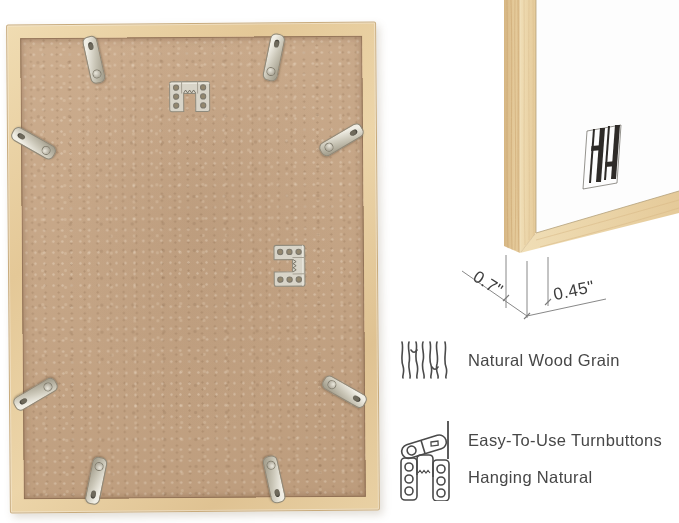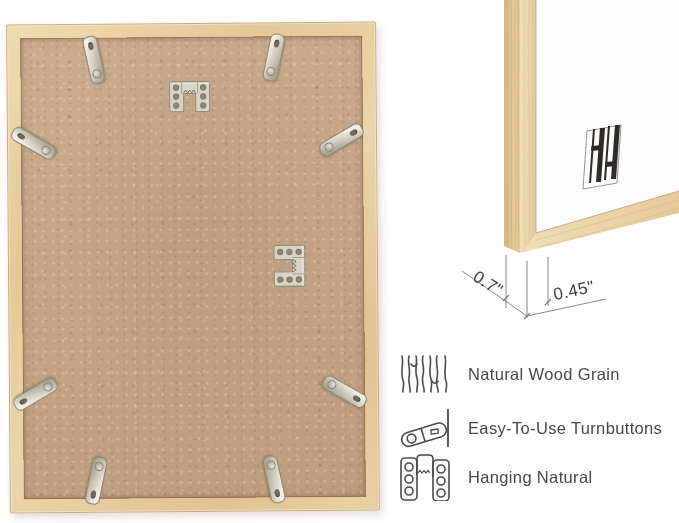--- a/index.html
+++ b/index.html
@@ -158,38 +158,38 @@
       <line x1="462" y1="271" x2="527" y2="316"></line>
       <line x1="527" y1="316" x2="606" y2="299"></line>
       <line x1="503" y1="301" x2="509" y2="295" stroke-width="1.1"></line>
       <line x1="524" y1="319" x2="530" y2="313" stroke-width="1.1"></line>
       <line x1="545" y1="305" x2="551" y2="299" stroke-width="1.1"></line>
     </g>
     <text class="dim-label" transform="translate(485,288) rotate(33)" text-anchor="middle">0.7"</text>
     <text class="dim-label" transform="translate(575,296) rotate(-12)" text-anchor="middle">0.45"</text>
   </svg>
 
-  <div class="feature-row" style="top:350px">
+  <div class="feature-row" style="top:336px">
     <span class="feature-icon">
       <svg width="52" height="38" viewBox="0 0 52 38" fill="none" stroke="#4a4a4a" stroke-width="1.6" stroke-linecap="round">
         <path d="M3,1 C5,9 1,17 4,25 C6,31 3,35 4,37"></path>
         <path d="M10,1 C8,8 12,14 10,22 C9,29 12,33 11,37"></path>
         <path d="M17,1 C19,7 15,15 18,23 C20,30 17,34 18,37"></path>
         <path d="M24,1 C22,6 26,13 24,20 C22,28 26,33 25,37"></path>
         <path d="M31,1 C33,8 29,16 32,24 C34,31 31,35 32,37"></path>
         <path d="M38,1 C36,7 40,15 38,23 C36,30 40,34 39,37"></path>
         <path d="M46,1 C48,9 44,18 47,26 C49,32 46,35 47,37"></path>
         <path d="M12,9 C14,12 16,12 18,9"></path>
         <path d="M33,26 C35,29 37,29 39,26"></path>
       </svg>
     </span>
     <span class="feature-label">Natural Wood Grain</span>
   </div>
 
-  <div class="feature-row" style="top:404px">
+  <div class="feature-row" style="top:416px">
     <span class="feature-icon">
       <svg width="54" height="42" viewBox="0 0 54 42" fill="none" stroke="#4a4a4a" stroke-width="1.6">
         <line x1="50" y1="2" x2="50" y2="40" stroke-width="1.8"></line>
         <g transform="rotate(-17 48 21)">
           <rect x="2" y="14" width="46" height="14" rx="7"></rect>
           <line x1="24" y1="14" x2="24" y2="28"></line>
           <circle cx="12" cy="21" r="4.4"></circle>
           <path d="M33,18.5 l7,1.2 l-1,4 l-7,-1.2 Z" stroke-width="1.3"></path>
         </g>
       </svg>

